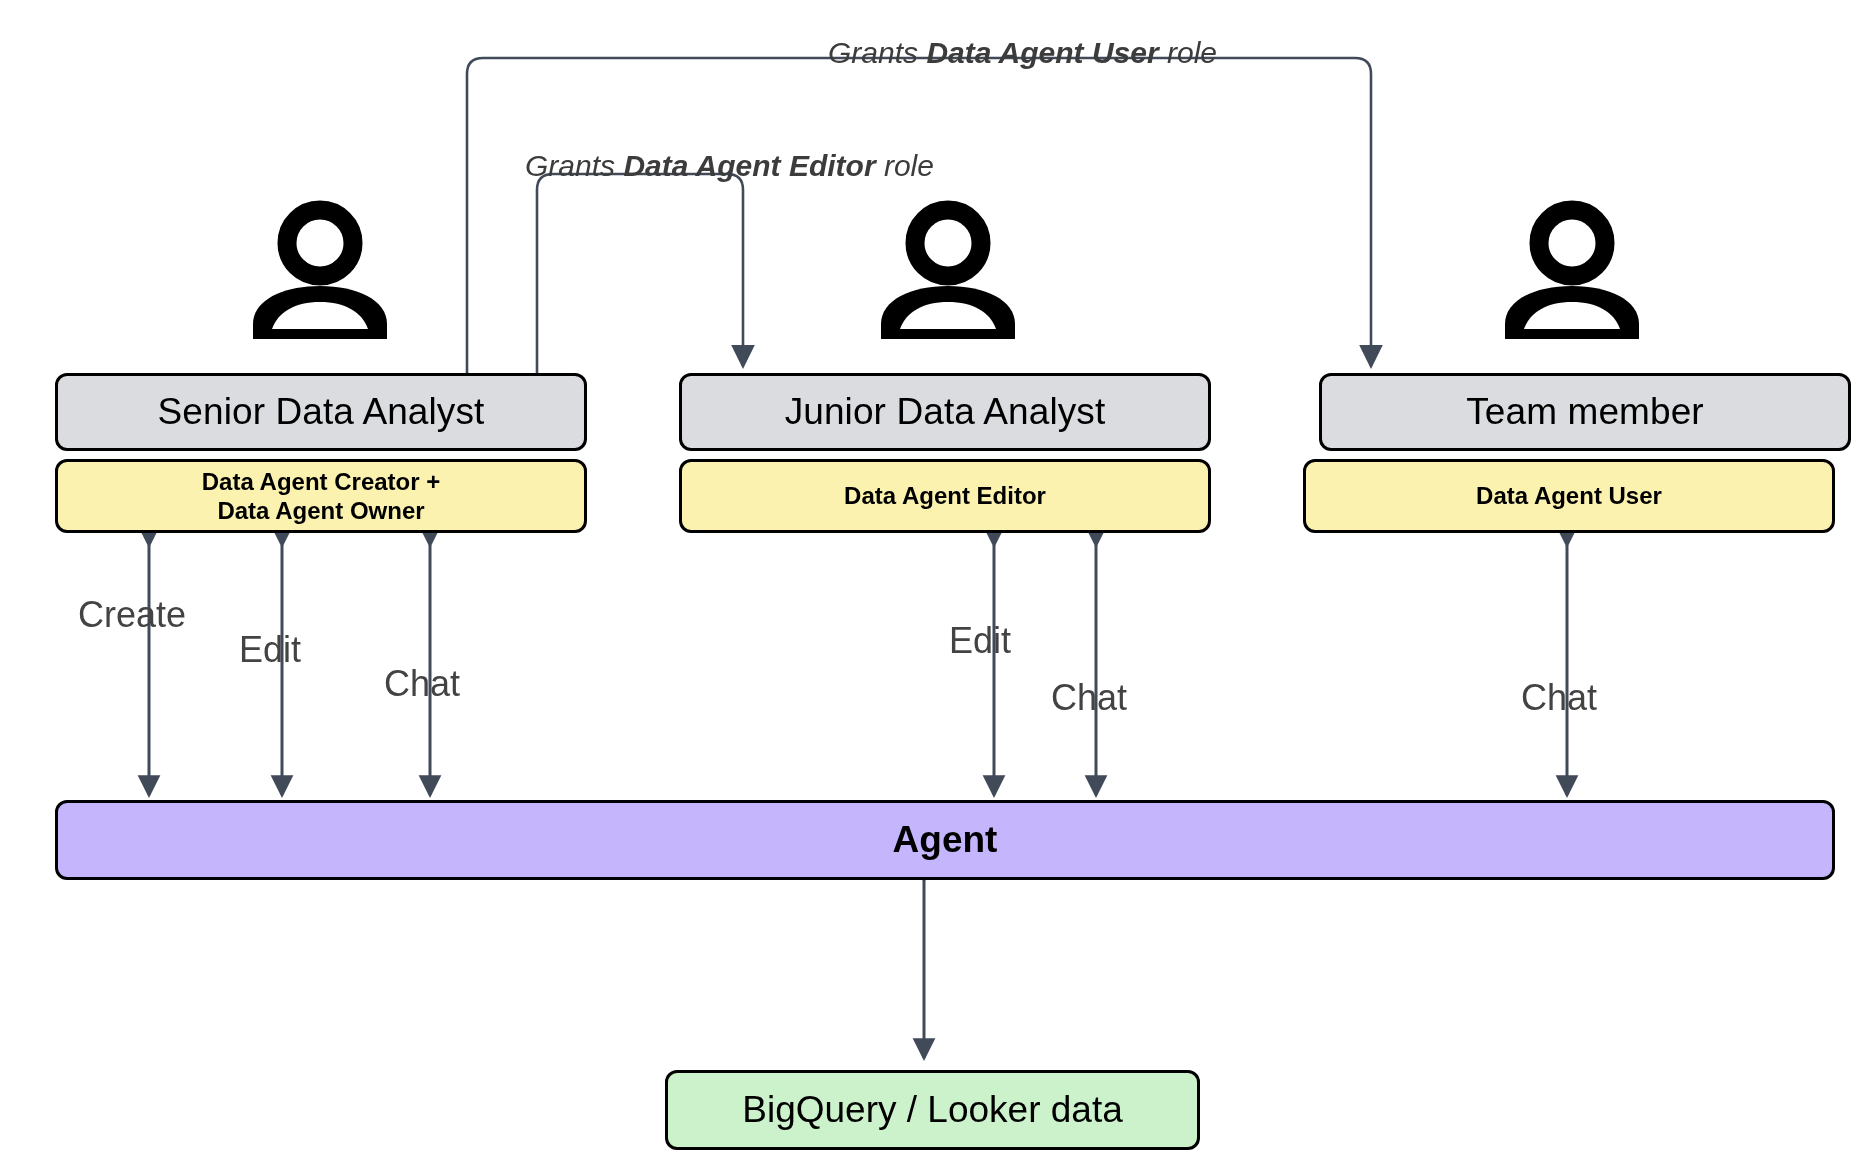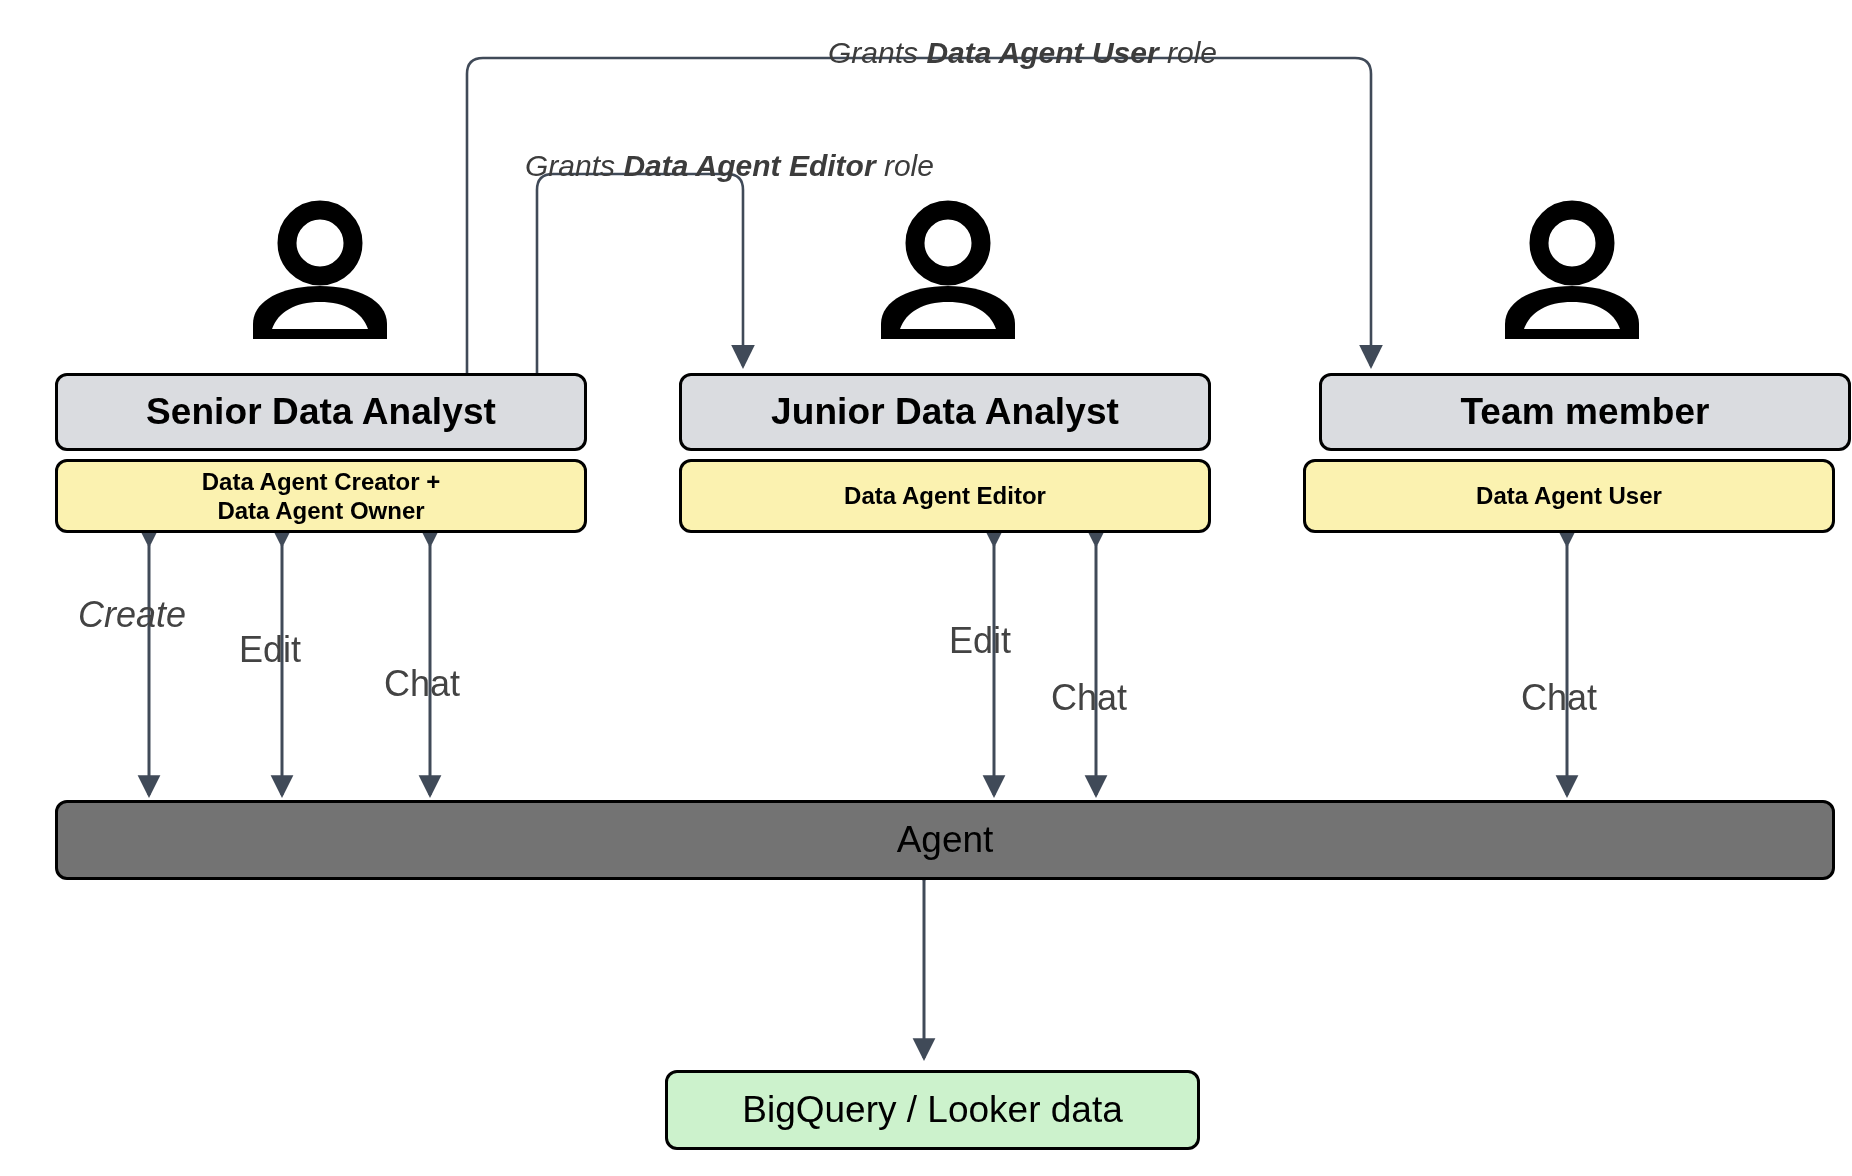--- a/index.html
+++ b/index.html
@@ -34,33 +34,33 @@
     border-radius: 12px;
     display: flex;
     align-items: center;
     justify-content: center;
     text-align: center;
     color: #000000;
   }
   .persona-title {
     background: #dadce0;
     font-size: 37px;
-    font-weight: 700;
+    font-weight: 400;
     letter-spacing: .1px;
   }
   .persona-role {
     background: #fbf2b0;
     font-size: 24px;
     font-weight: 700;
     line-height: 1.22;
   }
   .agent-box {
-    background: #737373;
+    background: #c4b5fd;
     font-size: 37px;
-    font-weight: 400;
+    font-weight: 700;
   }
   .data-box {
     background: #ccf2cc;
     font-size: 37px;
     font-weight: 400;
   }
 
   
   .person-icon {
     position: absolute;
@@ -181,21 +181,21 @@
     <span>Data Agent Editor</span>
   </div>
 
   <div class="node persona-title" style="left:1303px; top:373px; width:532px; height:78px;margin-left:16px;">
     <span>Team member</span>
   </div>
   <div class="node persona-role" style="left:1303px; top:459px; width:532px; height:74px;">
     <span>Data Agent User</span>
   </div>
 
-  <div class="edge-label" style="left:78px; top:594px;font-style:italic;">Create</div>
+  <div class="edge-label" style="left:78px; top:594px;">Create</div>
   <div class="edge-label" style="left:239px; top:629px;">Edit</div>
   <div class="edge-label" style="left:384px; top:663px;">Chat</div>
 
   <div class="edge-label" style="left:949px; top:620px;">Edit</div>
   <div class="edge-label" style="left:1051px; top:677px;">Chat</div>
 
   <div class="edge-label" style="left:1521px; top:677px;">Chat</div>
 
   <div class="node agent-box" style="left:55px; top:800px; width:1780px; height:80px;">
     <span>Agent</span>

